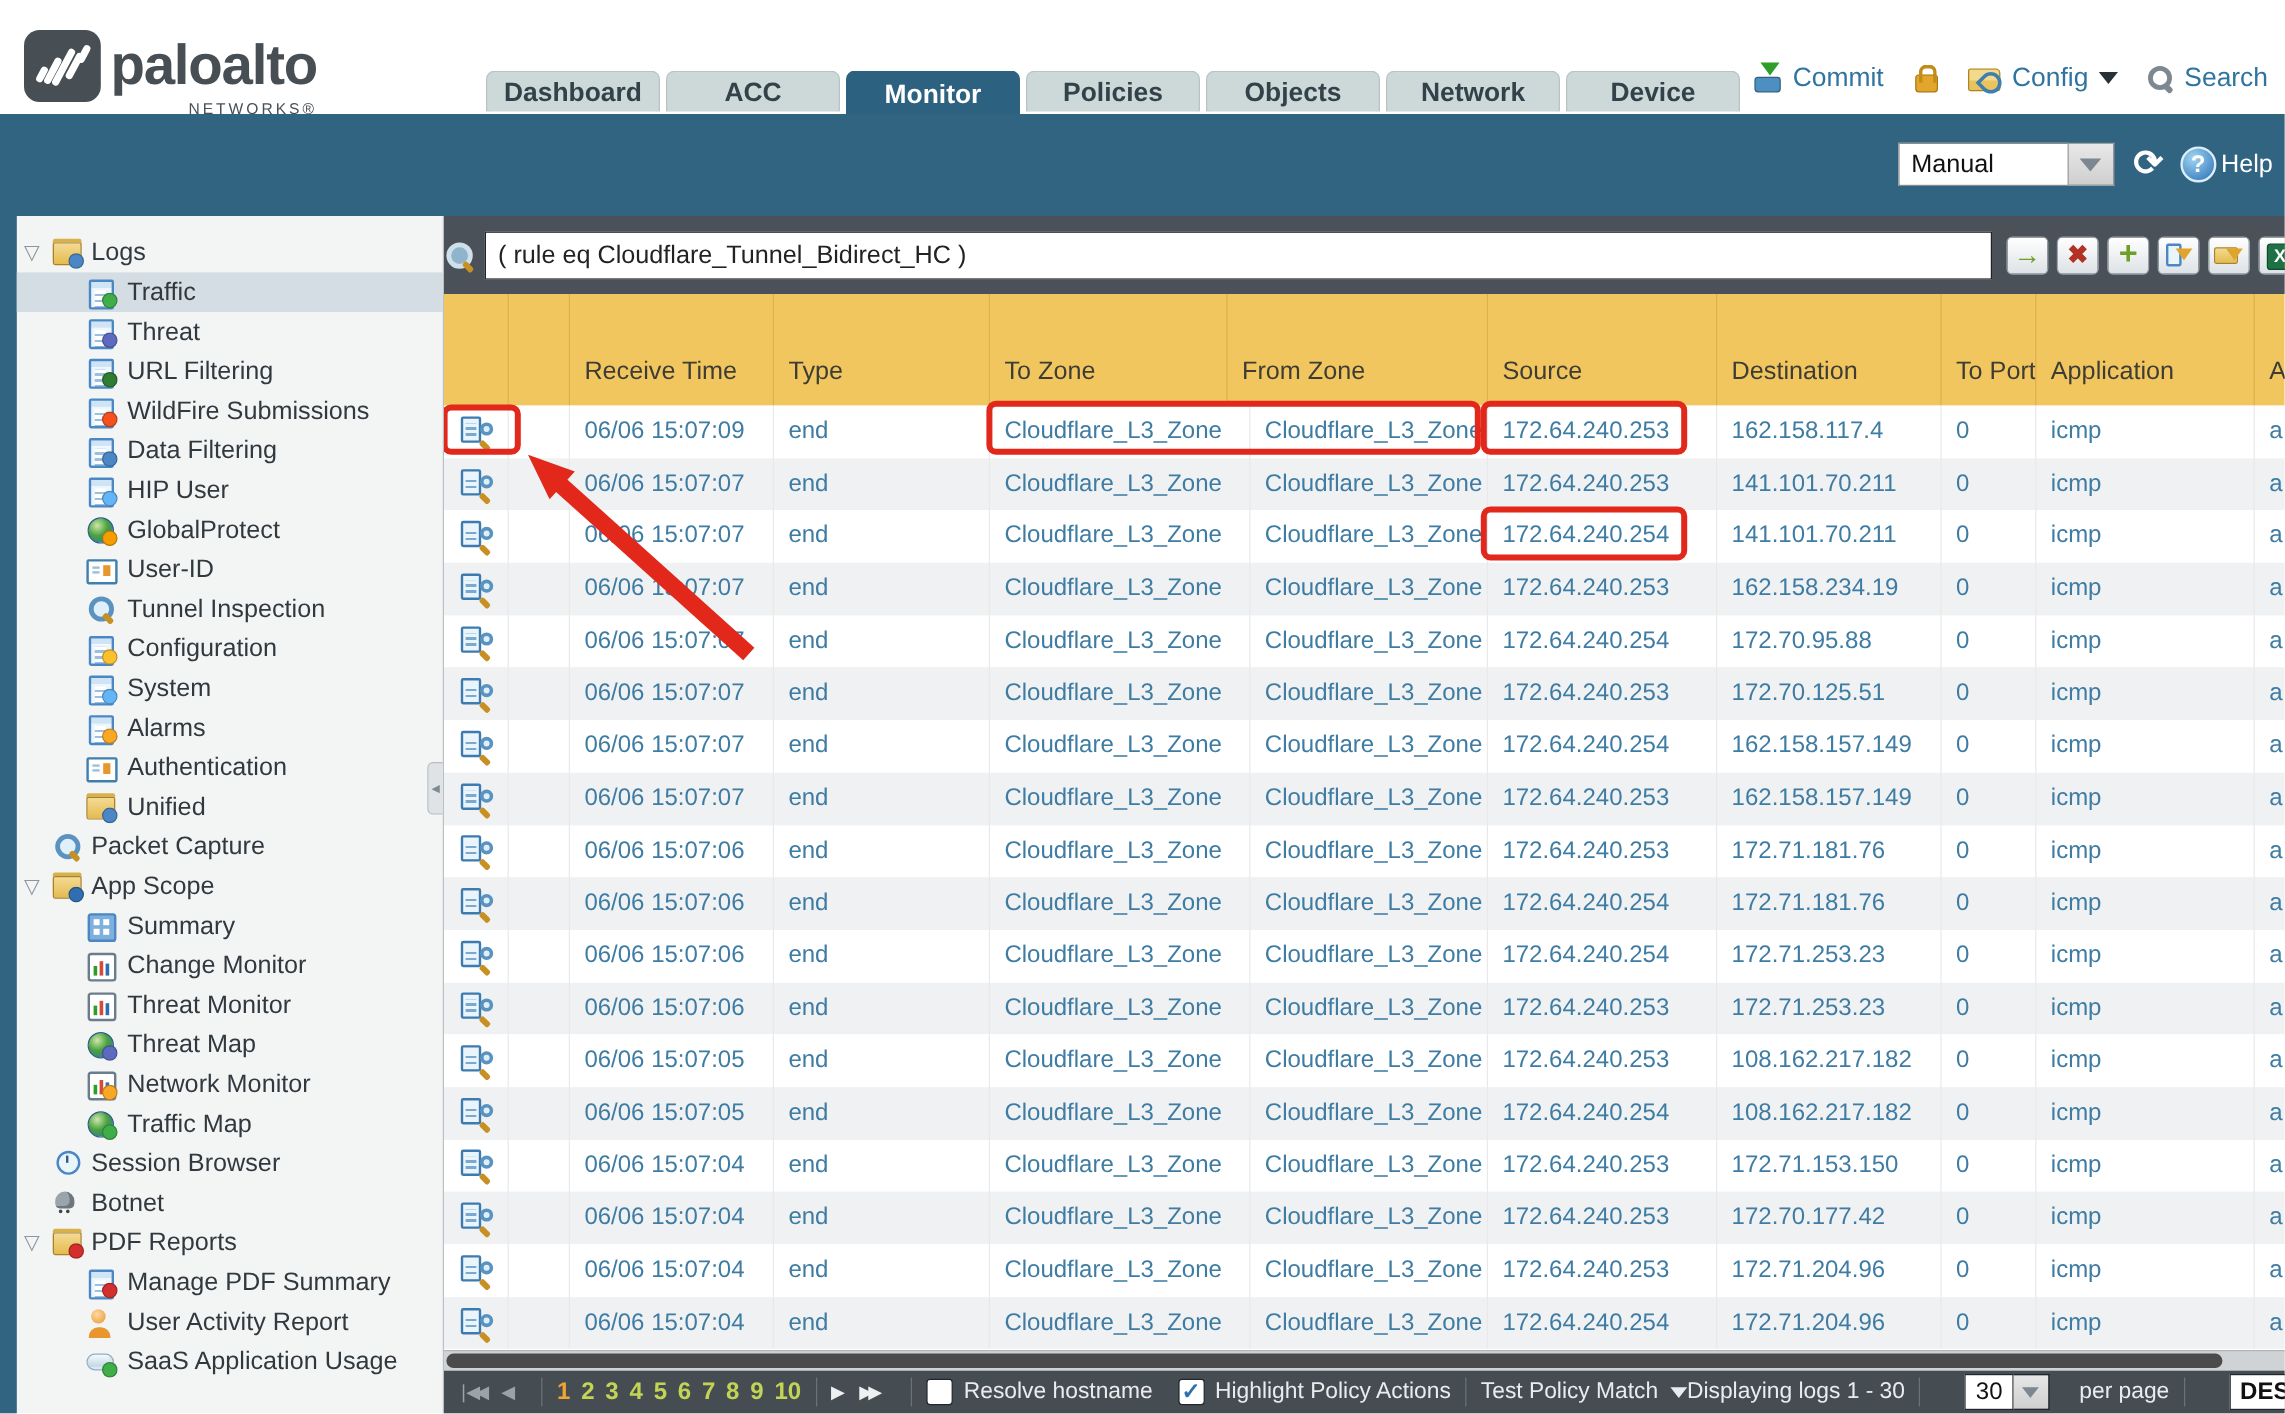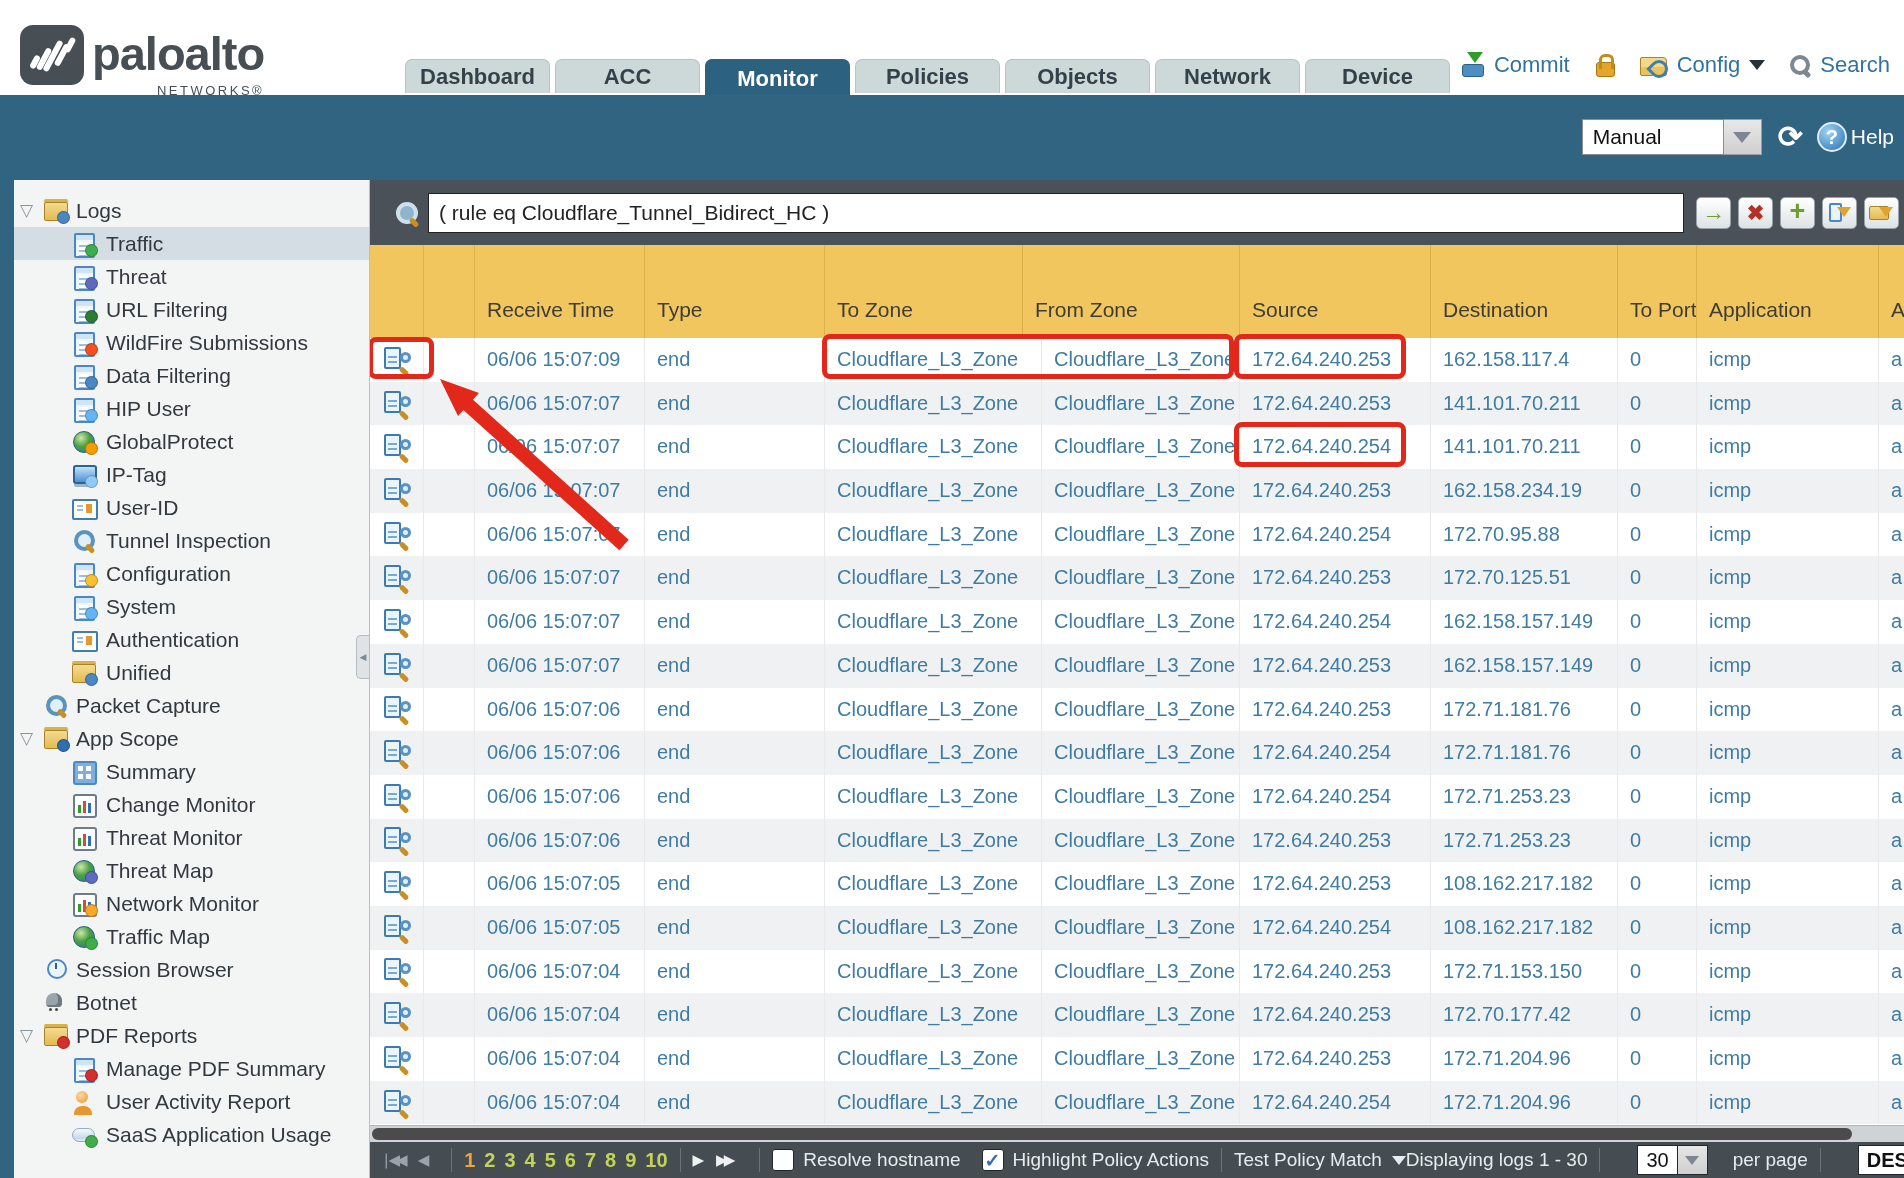--- a/index.html
+++ b/index.html
@@ -90,21 +90,21 @@
   .k-clock::before { content:""; position:absolute; left:3px; top:0; width:16px; height:16px; border-radius:50%; background:#eaf4fb; border:2px solid #4a87c4; }
   .k-clock::after { content:""; left:11px; right:auto; top:4px; bottom:auto; width:2px; height:6px; background:#2f5e86; border:none; border-radius:0; }
   .k-card::before { content:""; position:absolute; left:0; top:2px; width:22px; height:17px; border:2px solid #3f7fae; border-radius:2px; background:
       linear-gradient(#e8962e,#e8962e) 12px 3px/6px 9px no-repeat, linear-gradient(#9cbfdd,#9cbfdd) 3px 4px/6px 2px no-repeat,
       linear-gradient(#9cbfdd,#9cbfdd) 3px 8px/6px 2px no-repeat, #fff; }
 
   .splitter-tab { position:absolute; right:0; top:455px; width:13px; height:44px; background:#dfe3e6; border:1px solid #b5bcc1; border-right:none; border-radius:5px 0 0 5px; color:#7e8a92; font-size:9px; display:flex; align-items:center; justify-content:center; }
 
   
   .content { position:relative; width:1534px; flex:none; display:flex; flex-direction:column; }
-  .filterbar { height:65px; background:#4a5158; display:flex; align-items:center; padding:0 6px 0 24px; flex:none; }
+  .filterbar { height:65px; background:#4a5158; display:flex; align-items:center; padding:0 6px 0 0; flex:none; }
   .f-mag { width:26px; height:26px; position:relative; flex:none; margin-right:8px; }
   .f-mag::before { content:""; position:absolute; left:2px; top:2px; width:14px; height:14px; border:4px solid #cfe0ea; border-radius:50%; background:#8fb4cc; }
   .f-mag::after { content:""; position:absolute; right:1px; bottom:1px; width:10px; height:5px; background:#c89023; border-radius:2px; transform:rotate(45deg); }
   .f-input { height:40px; width:1256px; border:1px solid #222; background:#fff; font-family:"Liberation Sans",sans-serif; font-size:21px; color:#222; padding:0 10px; flex:none; }
   .f-btns { display:flex; gap:7px; margin-left:12px; }
   .f-btn { width:35px; height:32px; border-radius:5px; background:linear-gradient(#ffffff,#dde2e6); border:1px solid #99a3aa; display:flex; align-items:center; justify-content:center; position:relative; }
   .g-apply { color:#6f9f28; font-size:23px; font-weight:900; line-height:1; }
   .g-clear { color:#b23324; font-size:21px; font-weight:900; line-height:1; }
   .g-add { color:#6f9f28; font-size:27px; font-weight:900; line-height:1; margin-top:-3px; }
   .g-savedoc { position:absolute; left:6px; top:5px; width:13px; height:19px; border:2px solid #4a87c4; background:#eaf4fb; border-radius:2px; }
@@ -237,38 +237,38 @@
           </div>
           <div class="titem lvl1">
             <span class="ticon k-doc" style="--badge: #64b5f6; --badge-br: rgba(0,0,0,.25);"></span>
             <span class="tlabel">HIP User</span>
           </div>
           <div class="titem lvl1">
             <span class="ticon k-globe" style="--badge: #f59d00; --badge-br: rgba(0,0,0,.25);"></span>
             <span class="tlabel">GlobalProtect</span>
           </div>
           <div class="titem lvl1">
-            <span class="ticon k-monitor" style="--badge: #90caf9; --badge-br: rgba(0,0,0,.25);"></span>
-            <span class="tlabel">IP-Tag</span>
-          </div>
-          <div class="titem lvl1">
             <span class="ticon k-card"></span>
             <span class="tlabel">User-ID</span>
           </div>
           <div class="titem lvl1">
             <span class="ticon k-mag"></span>
             <span class="tlabel">Tunnel Inspection</span>
           </div>
           <div class="titem lvl1">
             <span class="ticon k-doc" style="--badge: #fbc02d; --badge-br: rgba(0,0,0,.25);"></span>
             <span class="tlabel">Configuration</span>
           </div>
           <div class="titem lvl1">
             <span class="ticon k-doc" style="--badge: #64b5f6; --badge-br: rgba(0,0,0,.25);"></span>
             <span class="tlabel">System</span>
+          </div>
+          <div class="titem lvl1">
+            <span class="ticon k-doc" style="--badge: #f9a825; --badge-br: rgba(0,0,0,.25);"></span>
+            <span class="tlabel">Alarms</span>
           </div>
           <div class="titem lvl1">
             <span class="ticon k-card"></span>
             <span class="tlabel">Authentication</span>
           </div>
           <div class="titem lvl1">
             <span class="ticon k-folder" style="--badge: #4a87c4; --badge-br: rgba(0,0,0,.25);"></span>
             <span class="tlabel">Unified</span>
           </div>
           <div class="titem lvl0">

